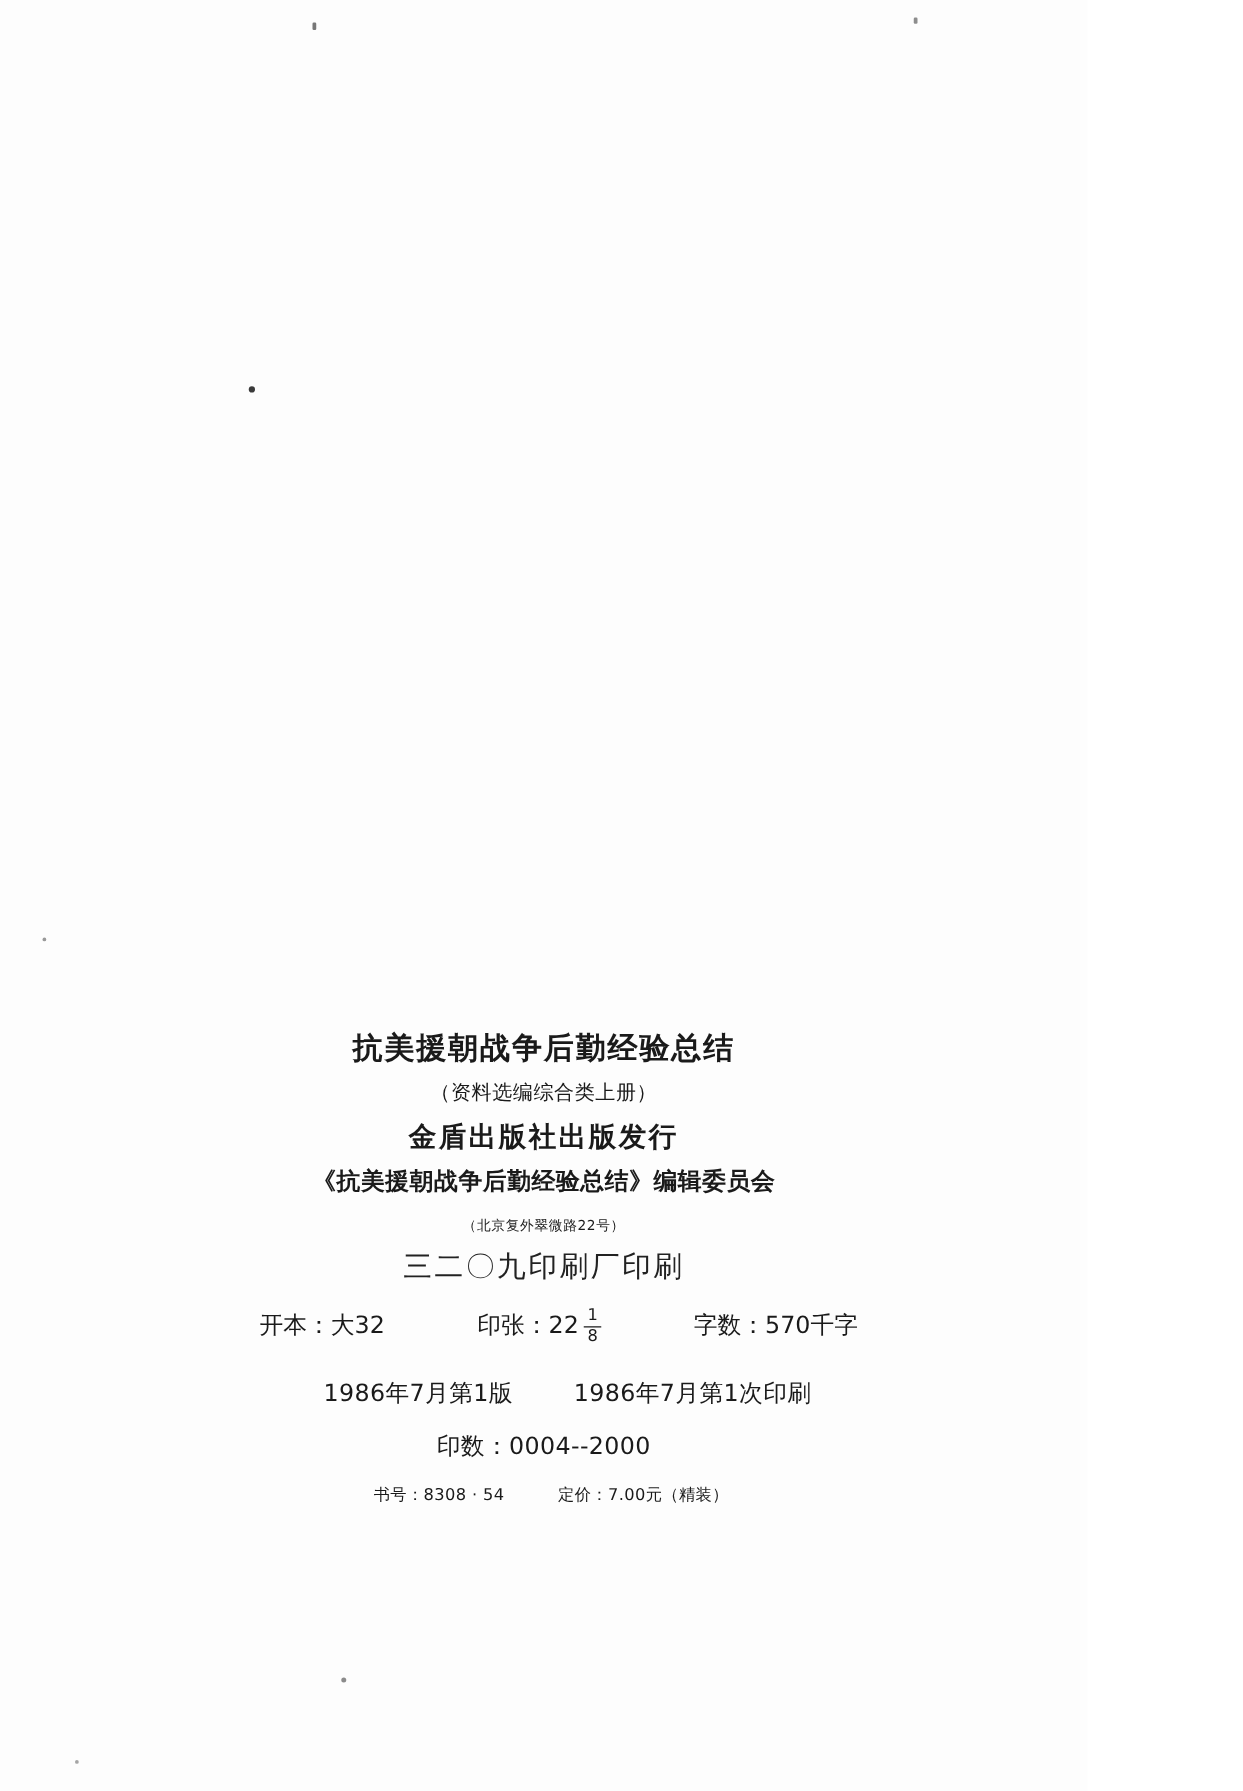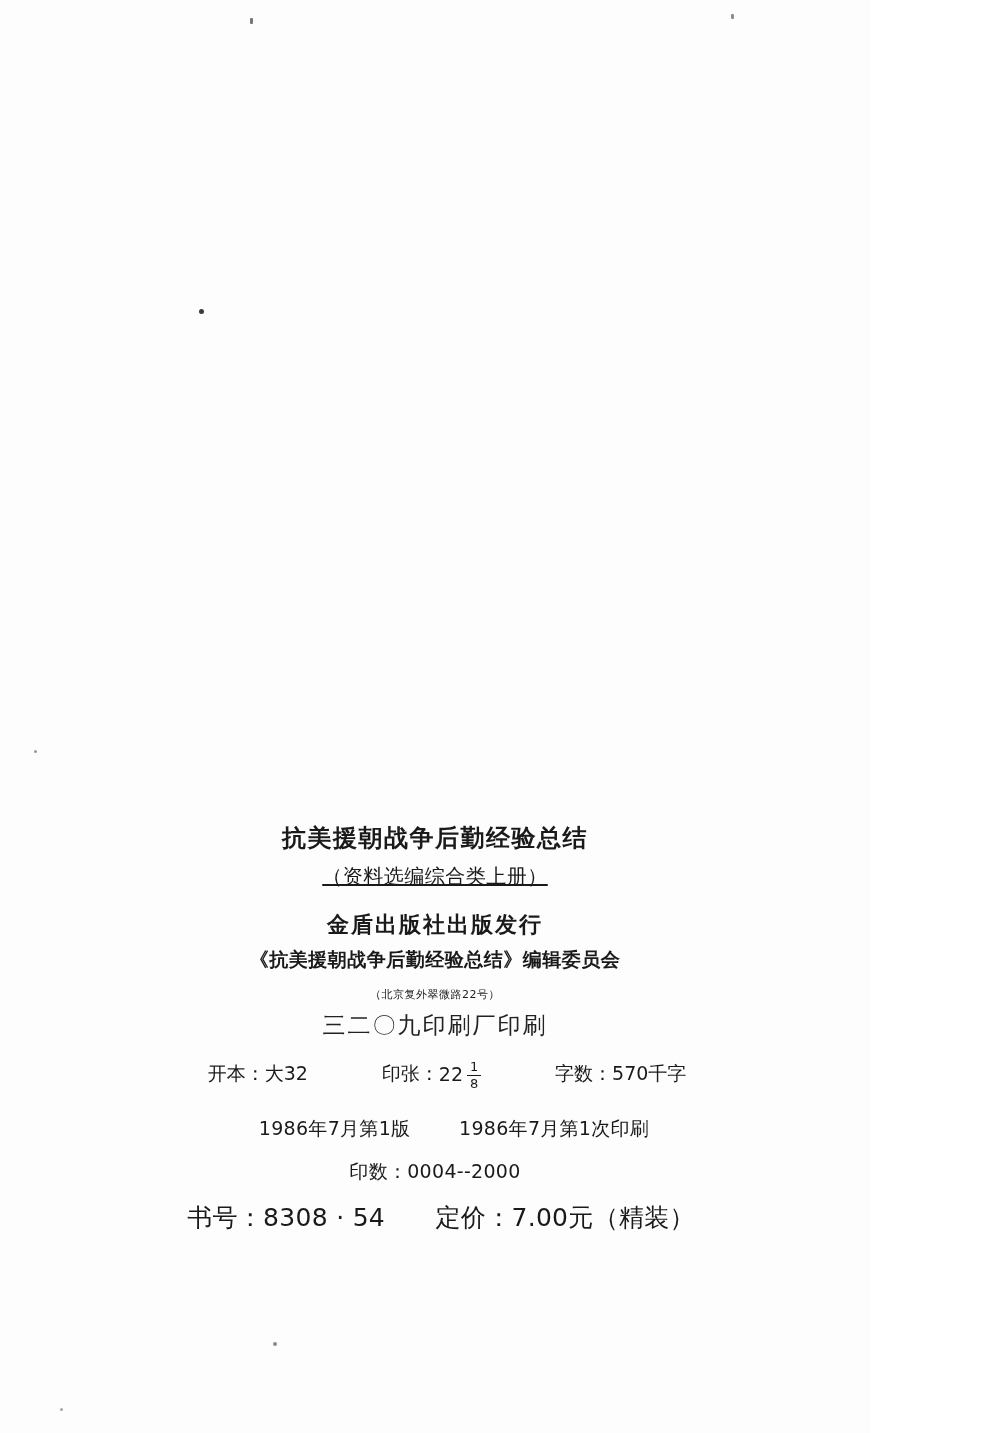--- a/index.html
+++ b/index.html
@@ -45,24 +45,23 @@
     line-height: 1.0;
   }
 
   .title {
     font-size: 24px;
     font-weight: bold;
     letter-spacing: 1.5px;
     margin-bottom: 16px;
   }
   .subtitle {
-    font-size: 20px;
+    font-size: 16px;
     letter-spacing: 0.5px;
-    margin-bottom: 28px;
-    text-decoration: underline;
+    margin-bottom: 18px;
   }
   .editor {
     font-size: 19px;
     font-weight: bold;
     letter-spacing: 0.5px;
     margin-bottom: 20px;
   }
   .publisher {
     font-size: 22px;
     font-weight: bold;
@@ -71,21 +70,21 @@
   }
   .address {
     font-size: 11px;
     letter-spacing: 0.5px;
     margin-bottom: 16px;
   }
   .printer {
     font-size: 23px;
     letter-spacing: 2px;
     margin-bottom: 20px;
-    font-family: Liberation Mono, monospace;
+    font-family: Liberation Serif, serif;
     color: #222;
   }
 
   .specs {
     font-size: 19px;
     margin-bottom: 26px;
     display: flex;
     justify-content: center;
     align-items: center;
     gap: 0;
@@ -117,21 +116,21 @@
     letter-spacing: 0.3px;
     padding-left: 38px;
   }
   .edition .sep { display: inline-block; width: 36px; }
   .printrun {
     font-size: 19px;
     margin-bottom: 20px;
     letter-spacing: 0.3px;
   }
   .isbnrow {
-    font-size: 25px;
+    font-size: 13px;
     letter-spacing: 0.3px;
     padding-left: 12px;
   }
   .isbnrow .sep { display: inline-block; width: 34px; }
 </style>
 </head>
 <body>
 
 <div class="page">
 

